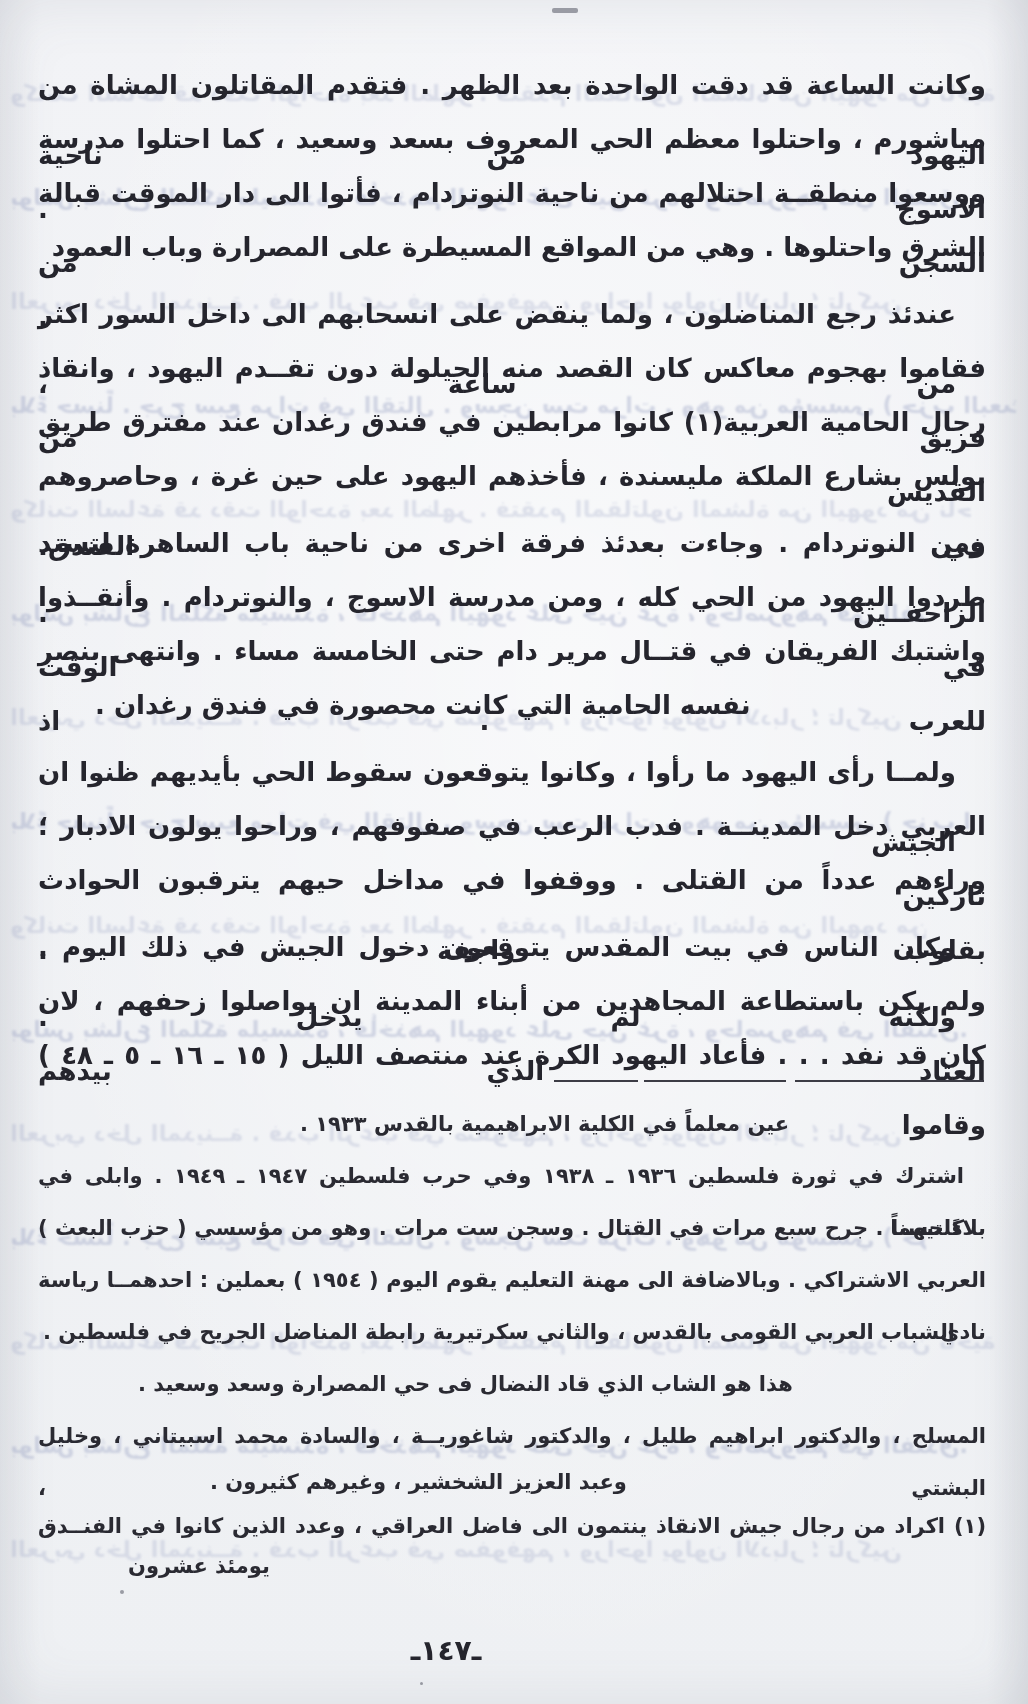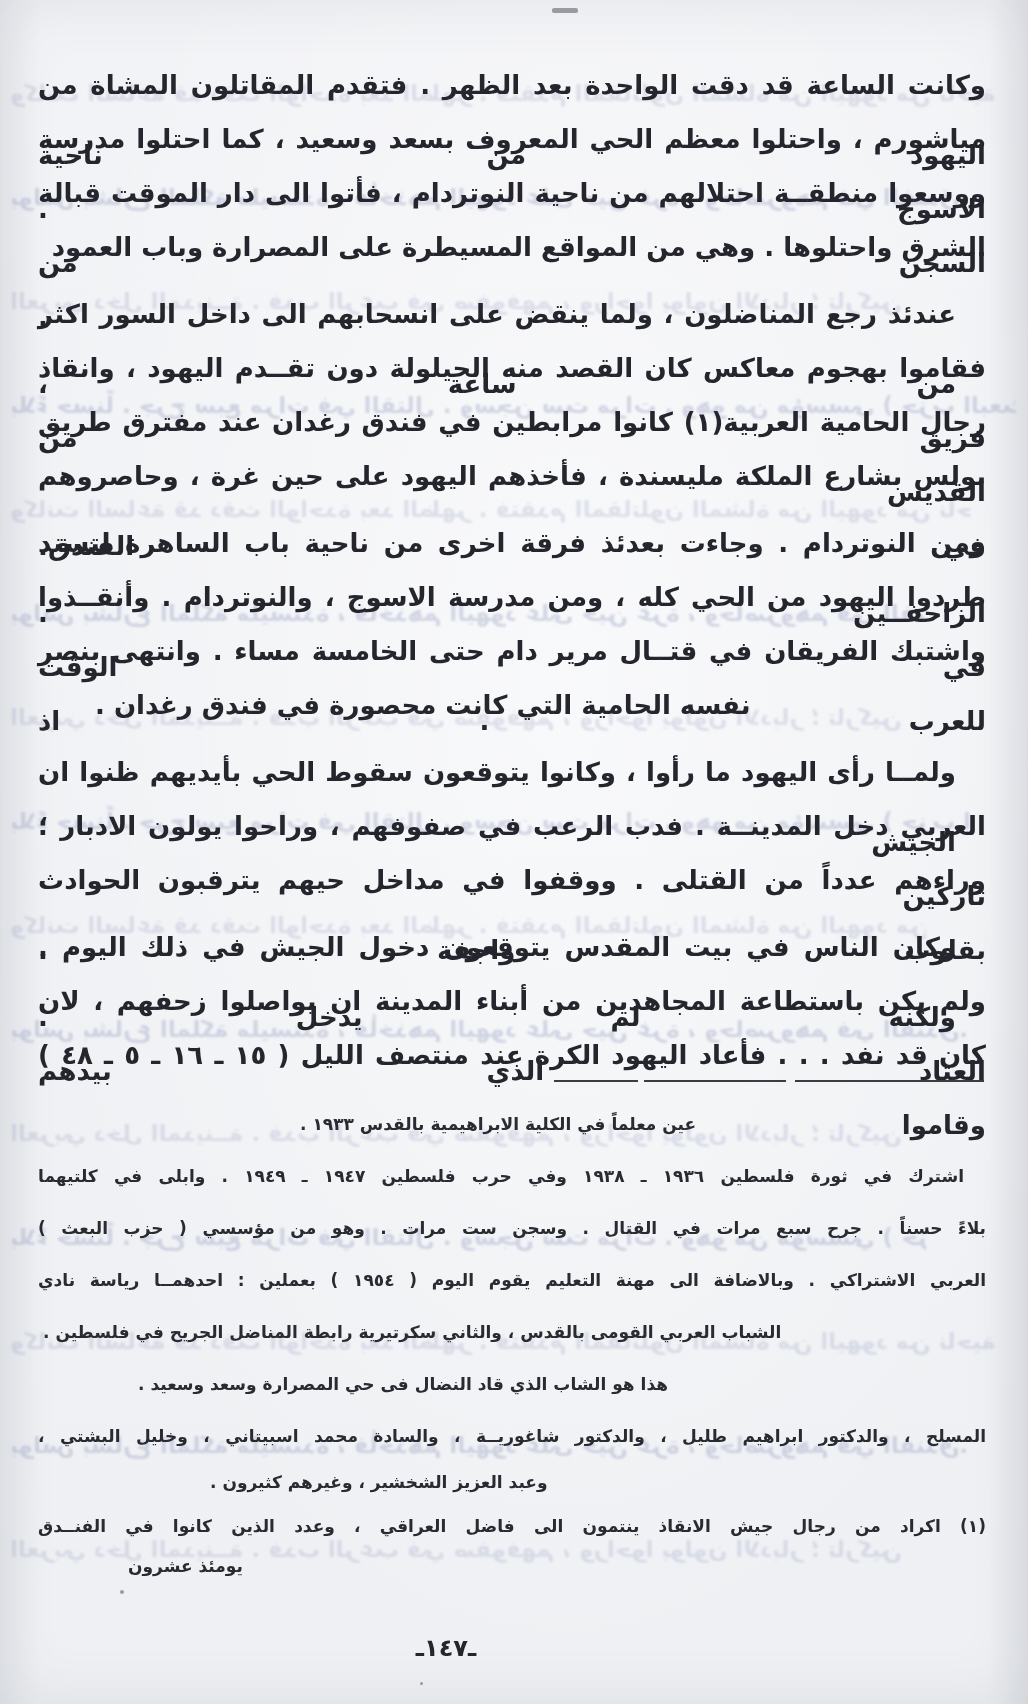--- a/index.html
+++ b/index.html
@@ -33,30 +33,30 @@
     letter-spacing:.2px;
   }
   .ln.ind{padding-right:30px;}
   .ln.end{text-align:right;text-align-last:left;}
   .fnsep{
     position:absolute;z-index:2;top:1080px;right:44px;width:430px;height:2px;
     background:linear-gradient(to left,#3c3c45 0 44%,rgba(0,0,0,0) 44% 46%,#3c3c45 46% 79%,rgba(0,0,0,0) 79% 80.5%,#3c3c45 80.5% 100%);
   }
   .footnotes{position:absolute;z-index:2;left:38px;right:42px;top:1098px;color:#2a2a32;}
   .fn{
-    direction:rtl;font-weight:700;font-size:17px;line-height:52px;height:52px;
+    direction:rtl;font-weight:700;font-size:21px;line-height:52px;height:52px;
     text-align:justify;text-align-last:justify;text-justify:inter-word;
   }
   .fn.ind{padding-right:22px;}
   .fn.end{text-align:left;text-align-last:left;}
   .fn.tight{line-height:40px;height:40px;}
   .pageno{
     position:absolute;z-index:2;top:1634px;left:0;right:136px;
     text-align:center;direction:rtl;
-    font-weight:700;font-size:24px;color:#25252d;letter-spacing:2px;
+    font-weight:700;font-size:28px;color:#25252d;letter-spacing:2px;
   }
   .speck{position:absolute;z-index:1;background:rgba(70,72,85,.5);border-radius:50%;}
 </style>
 </head>
 <body>
 
 <div class="paper"></div>
 
 <div class="bleed">
     <div class="bleed-line" style="top: 78px; right: 12px; opacity: 0.27;">وكانت الساعة قد دقت الواحدة بعد الظهر . فتقدم المقاتلون المشاة من اليهود من ناحية</div>

